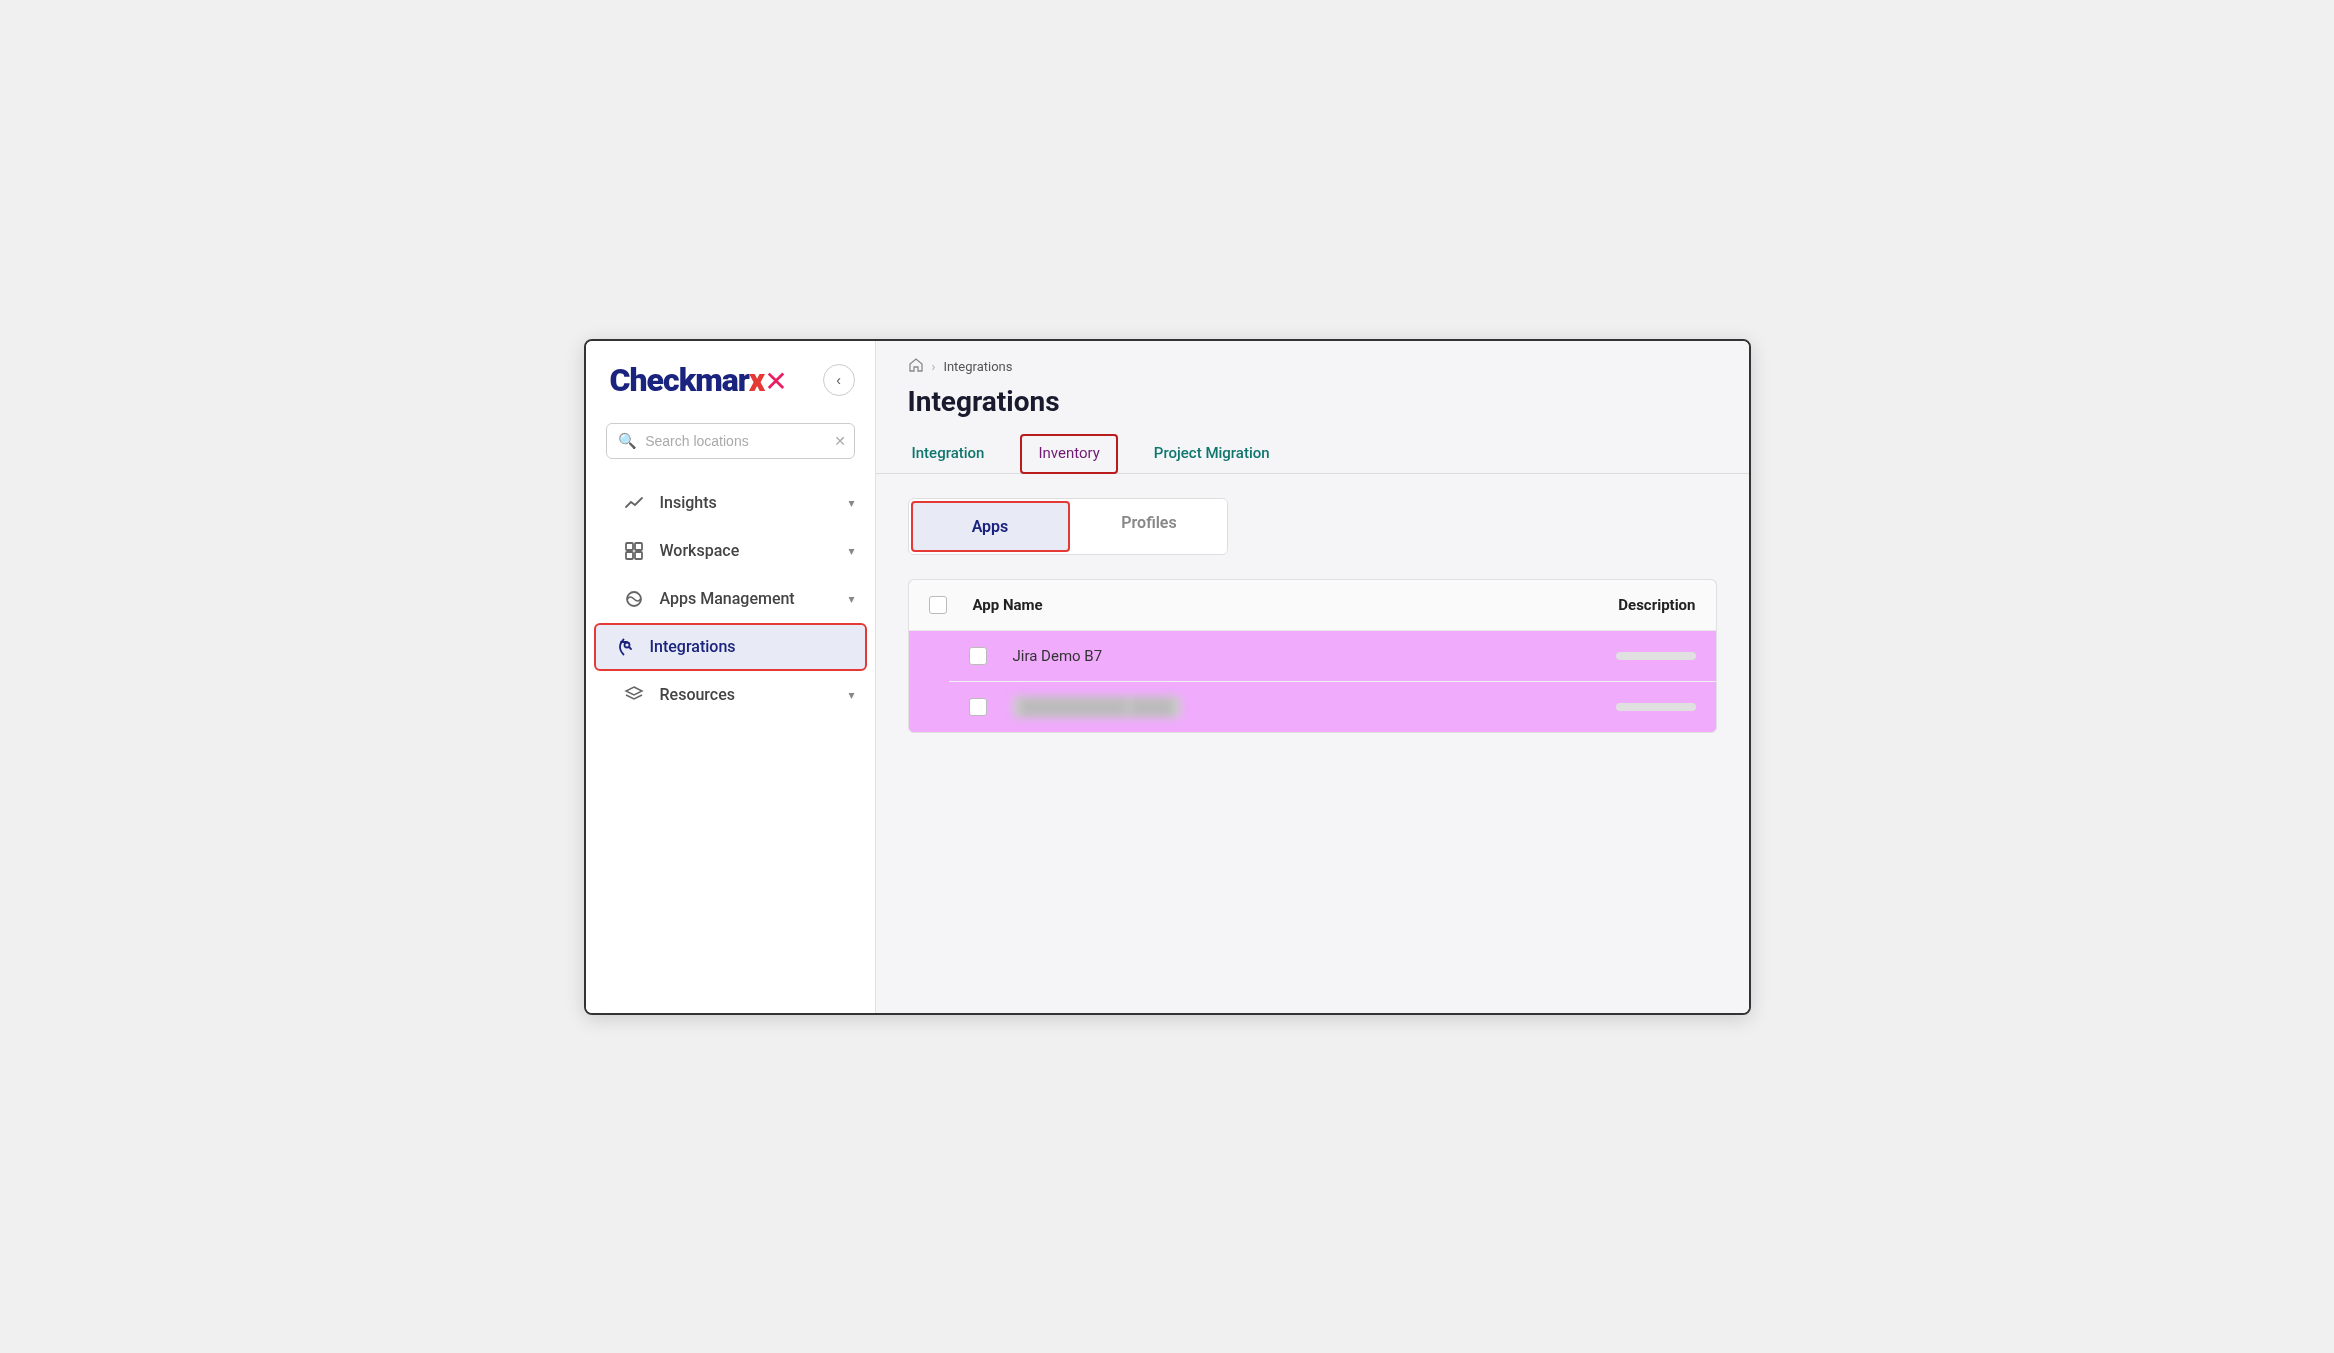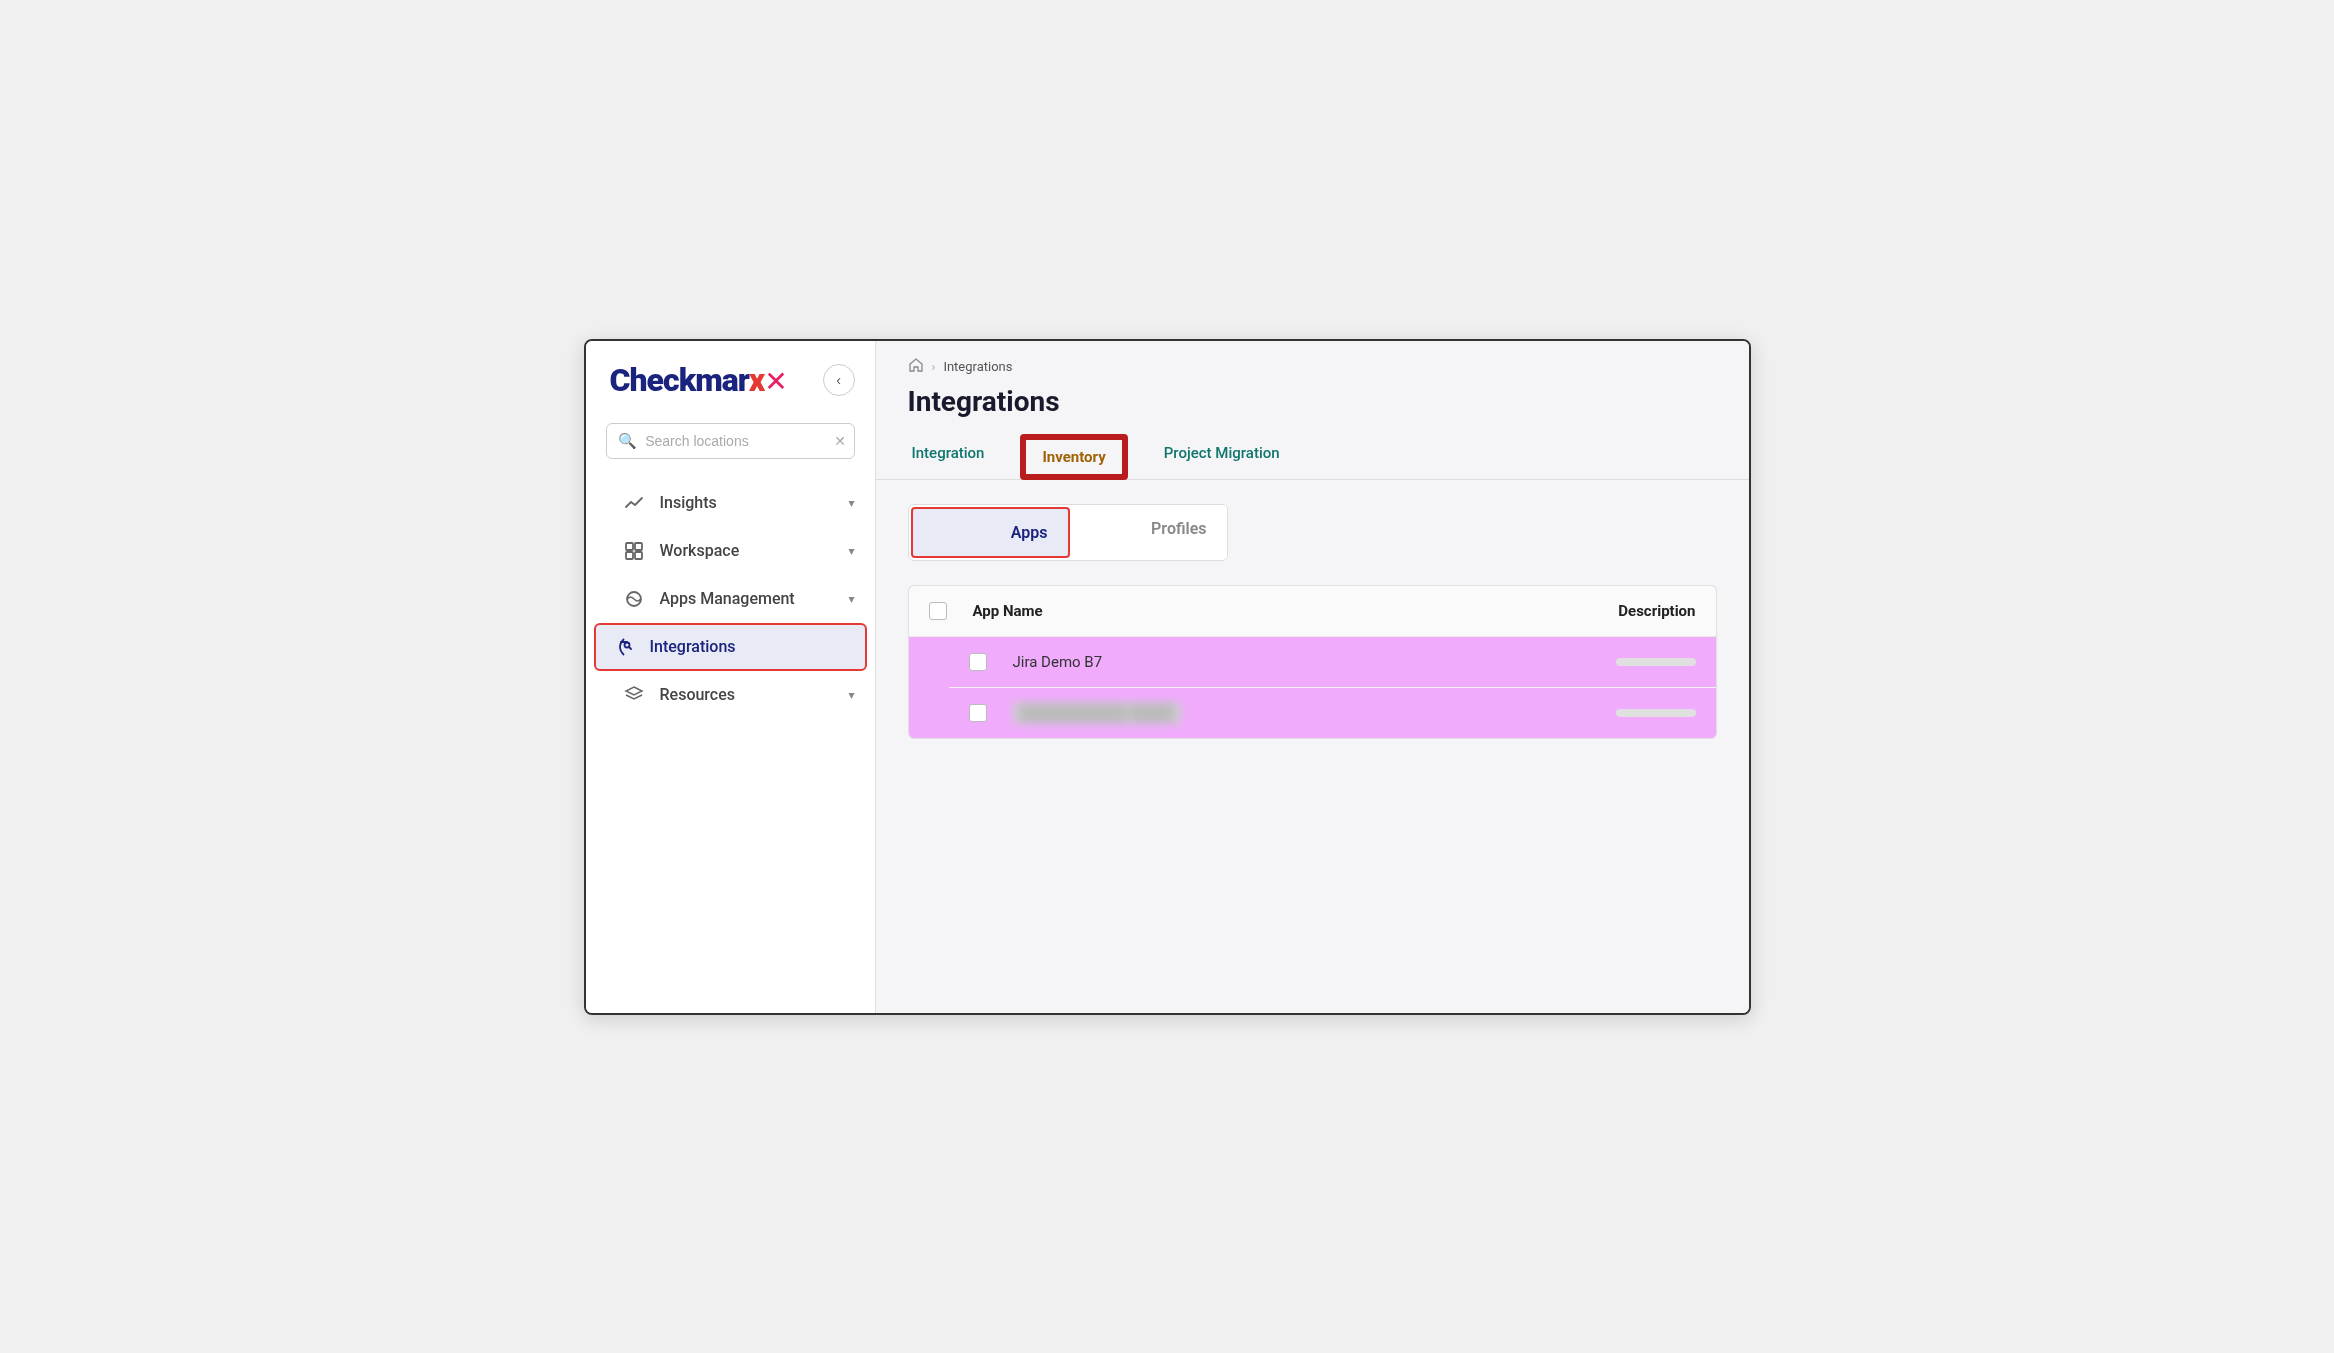--- a/index.html
+++ b/index.html
@@ -163,24 +163,24 @@
     .tab-item {
       padding: 10px 4px 10px 4px;
       font-size: 15px;
       font-weight: 500;
       color: #0f766e;
       cursor: pointer;
       border-bottom: 2px solid transparent;
       margin-bottom: -1px;
     }
     .tab-item.active-tab {
-      color: #a16207;
-      font-weight: 700;
+      color: #701a75;
+      font-weight: 400;
       border-bottom: 2px solid transparent;
-      border: 6px solid #b91c1c;
+      border: 2px solid #b91c1c;
       border-radius: 4px;
       padding: 8px 16px;
       margin-bottom: -1px;
     }
 
     .content-area {
       flex: 1;
       padding: 24px 32px;
       overflow: hidden;
     }
@@ -192,21 +192,21 @@
       border-radius: 6px;
       overflow: hidden;
       width: 320px;
       margin-bottom: 24px;
       background: #fff;
     }
 
     .sub-tab {
       flex: 1;
       padding: 14px 20px;
-      text-align: right;
+      text-align: center;
       font-size: 16px;
       font-weight: 600;
       cursor: pointer;
       color: #888;
       background: #fff;
     }
 
     .sub-tab.active {
       background: #e8eaf6;
       color: #1a237e;

